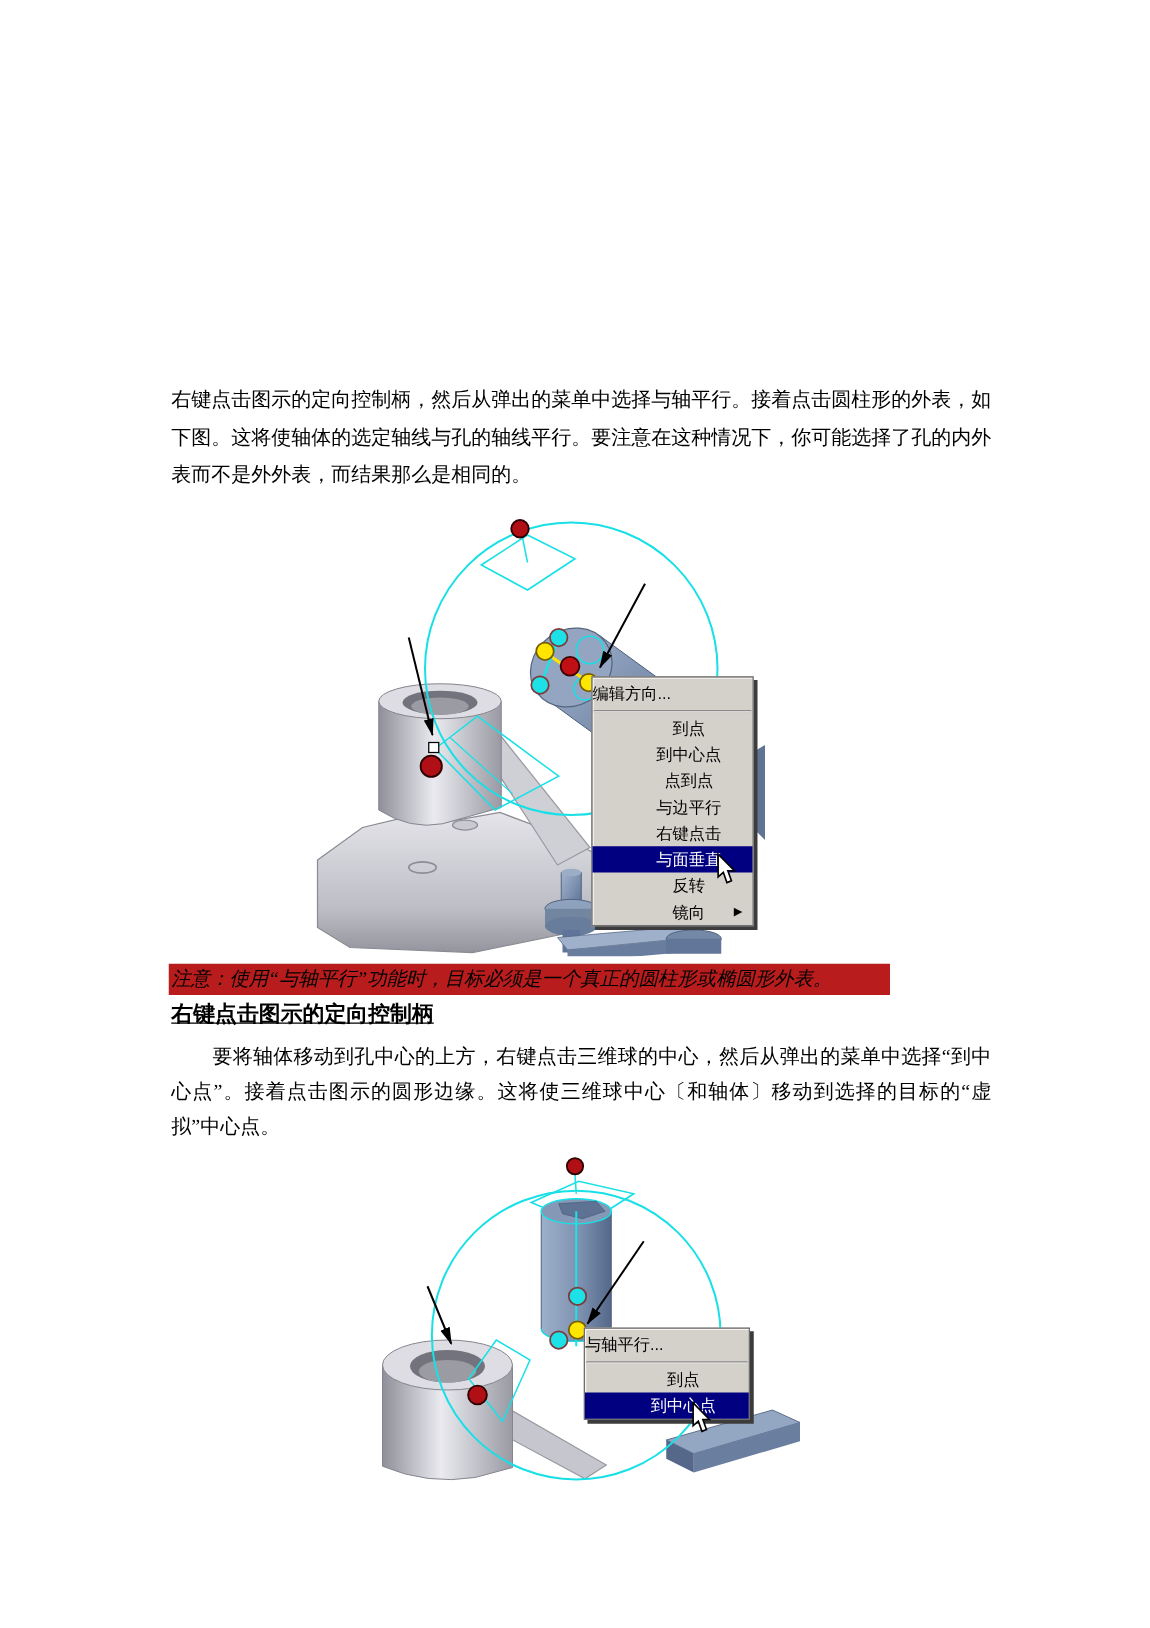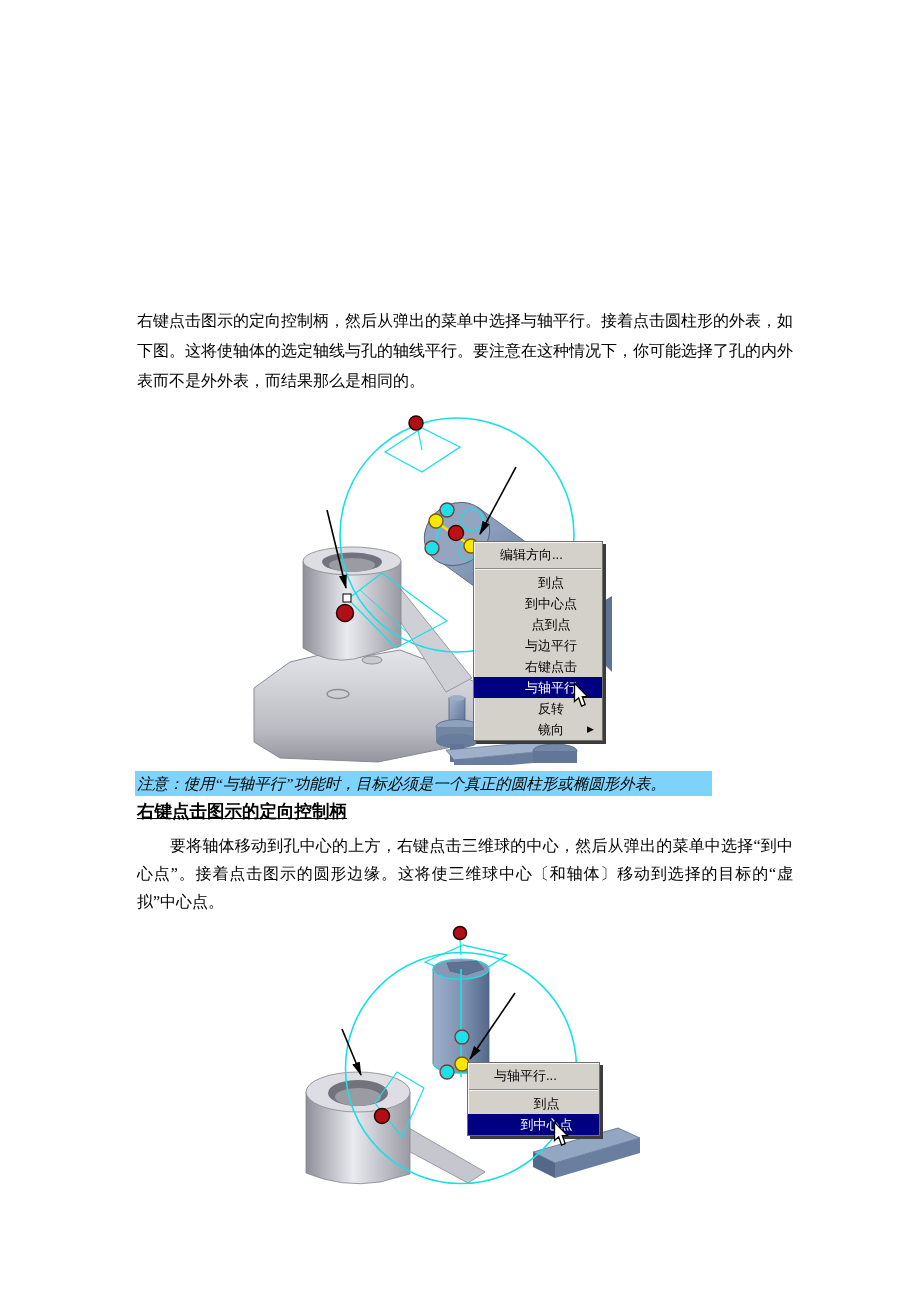--- a/index.html
+++ b/index.html
@@ -5,37 +5,37 @@
   html,body{margin:0;padding:0;}
   body{
     width:920px;height:1302px;position:relative;background:#ffffff;overflow:hidden;
     font-family:"Liberation Serif","DejaVu Serif",serif;color:#000;
   }
   .para{position:absolute;left:137px;width:656px;font-size:16px;line-height:30px;text-align:justify;}
   #para-intro{top:306px;}
   #para-body{top:832px;line-height:28px;text-indent:33px;}
   .note-bar{
     position:absolute;left:135px;top:771px;width:575px;height:25px;line-height:25px;
-    background:#7dd3fc;font-style:italic;font-size:15.5px;padding-left:2px;white-space:nowrap;
+    background:#b91c1c;font-style:italic;font-size:15.5px;padding-left:2px;white-space:nowrap;
   }
   .heading{
     position:absolute;left:137px;top:799px;font-size:17.5px;font-weight:bold;
     text-decoration:underline;font-family:"Liberation Sans","DejaVu Sans",sans-serif;
   }
   .figure{position:absolute;}
   #figure1{left:250px;top:410px;width:362px;height:355px;}
   #figure2{left:280px;top:925px;width:430px;height:262px;}
   .figure svg.scene{position:absolute;left:0;top:0;}
   
   .ctx-menu{
     position:absolute;background:#d4d1ca;border:1px solid #6e6e6e;
     box-shadow:3px 3px 0 #3c3c3c, inset 1px 1px 0 #f7f6f3;
     font-family:"Liberation Sans","DejaVu Sans",sans-serif;font-size:13px;color:#000;z-index:5;
   }
-  .ctx-title{height:25px;line-height:25px;padding-left:26px;}
+  .ctx-title{height:25px;line-height:25px;}
   .ctx-sep{height:1px;background:#8a8a8a;border-bottom:1px solid #f2f1ee;margin:1px 1px 2px 1px;}
   .ctx-item{height:21px;line-height:21px;padding-left:26px;position:relative;cursor:default;text-align:center;}
   .ctx-item.hl{background:#000080;color:#fff;}
   .ctx-item .sub-arrow{position:absolute;right:8px;top:0;font-size:9px;line-height:21px;}
   .fig-label{
     position:absolute;font-size:16px;line-height:25px;color:#000;z-index:4;
     font-family:"Liberation Serif","DejaVu Serif",serif;
   }
   #fig2-label-step2{left:8px;top:51px;width:120px;}
   #fig2-label-step1{left:271px;top:36px;width:154px;}
@@ -130,21 +130,21 @@
   </svg>
 
   <div class="ctx-menu" style="left:223px;top:131px;width:128px;">
     <div class="ctx-title">编辑方向...</div>
     <div class="ctx-sep"></div>
     <div class="ctx-item">到点</div>
     <div class="ctx-item">到中心点</div>
     <div class="ctx-item">点到点</div>
     <div class="ctx-item">与边平行</div>
     <div class="ctx-item">右键点击</div>
-    <div class="ctx-item hl">与轴平行</div>
+    <div class="ctx-item hl">与面垂直</div>
     <div class="ctx-item">反转</div>
     <div class="ctx-item">
       <span>镜向</span>
       <span class="sub-arrow">▶</span>
     </div>
   </div>
 
   <svg class="cursor" style="left:322px;top:272px;" width="18" height="26" viewBox="0 0 12 20">
     <path d="M1,1 L1,15 L4.2,12.2 L6.4,18.5 L9.2,17.4 L7,11.2 L11,11.2 Z" fill="#fff" stroke="#000" stroke-width="1"></path>
   </svg>

